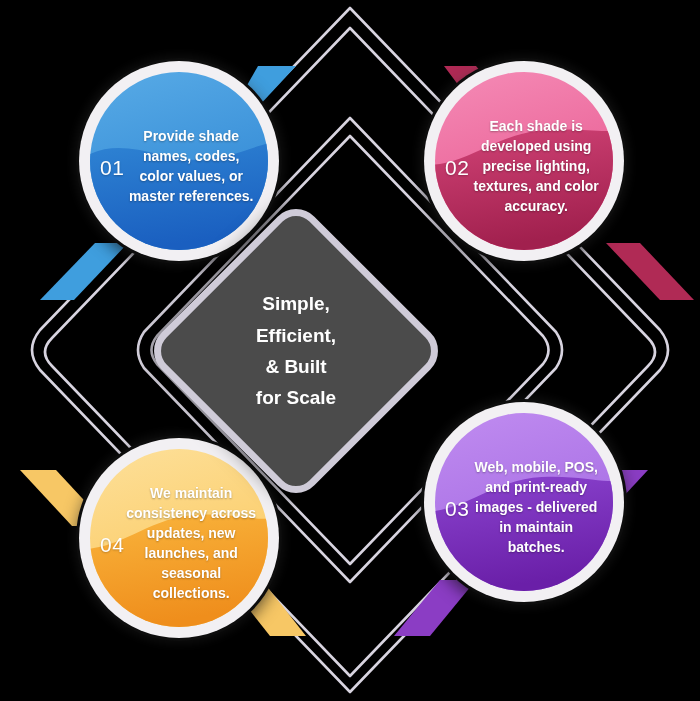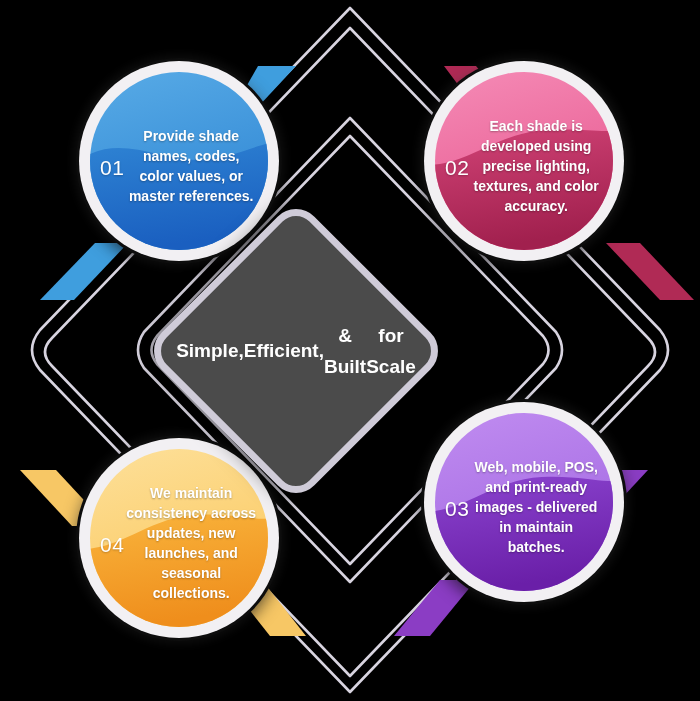--- a/index.html
+++ b/index.html
@@ -26,21 +26,21 @@
   #n1{left:79px;top:61px;}
   #n2{left:424px;top:61px;}
   #n3{left:424px;top:402px;}
   #n4{left:79px;top:438px;}
   #n3 .desc,#n4 .desc{max-width:160px;}
 
   #center{position:absolute;left:188px;top:243px;width:216px;height:216px;}
   #center .diamond{position:absolute;inset:0;transform:rotate(45deg);
       border-radius:26px;background:#4b4b4b;border:7px solid #cfcbd8;
       box-sizing:border-box;box-shadow:0 0 22px rgba(0,0,0,.7);}
-  #center .ctext{position:absolute;inset:0;display:flex;flex-direction:row;
+  #center .ctext{position:absolute;inset:0;display:flex;flex-direction:column;
       align-items:center;justify-content:center;color:#fff;
       font-size:19px;font-weight:700;line-height:1.65;text-align:center;}
 </style>
 </head>
 <body>
 
 <div id="stage">
 
   <svg class="layer" viewBox="0 0 700 701">
     <defs>

